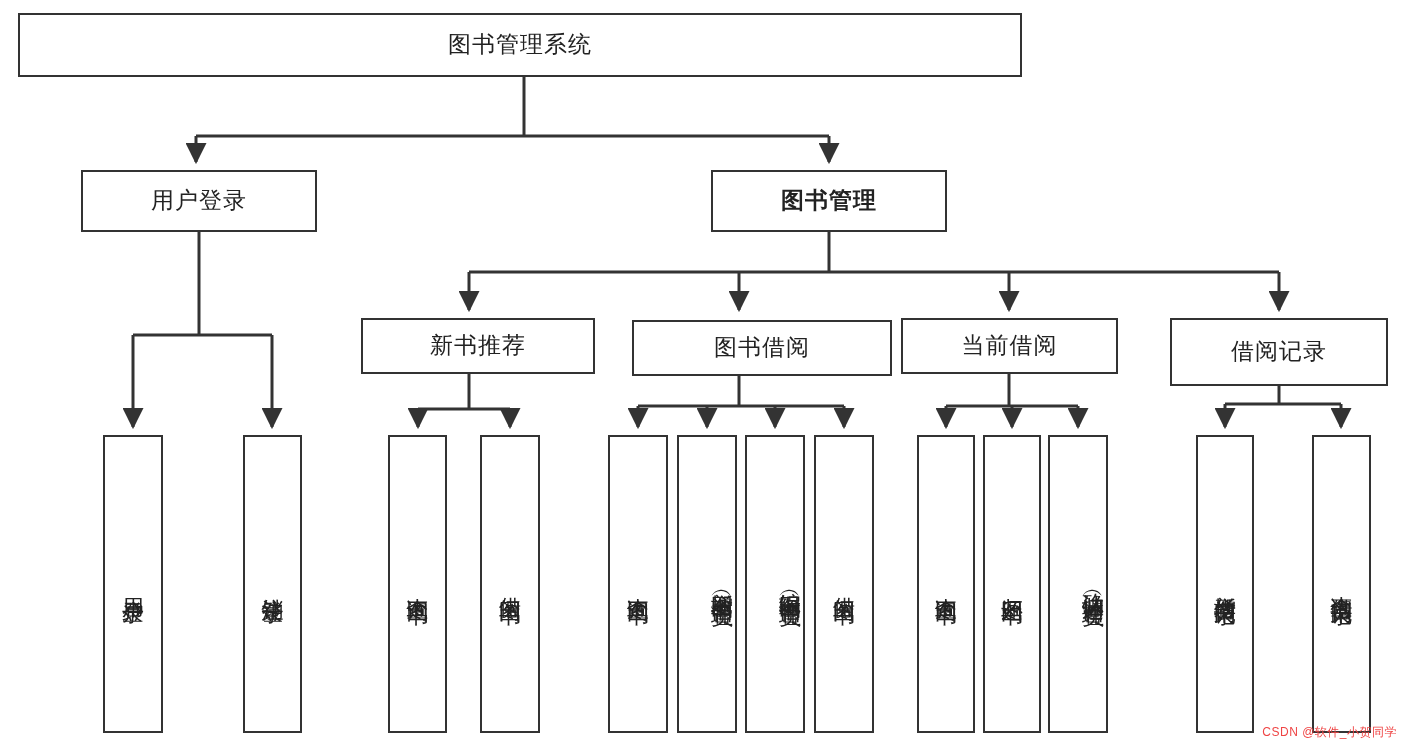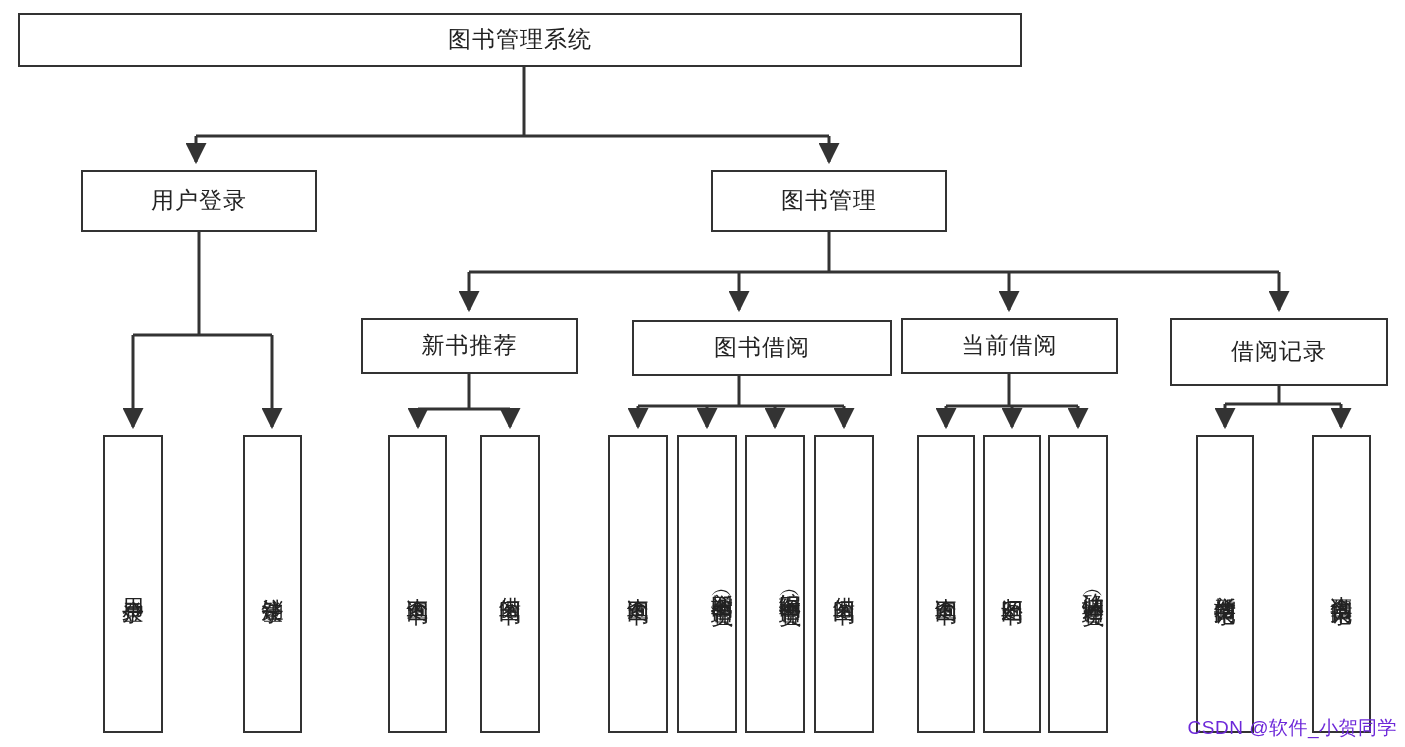--- a/index.html
+++ b/index.html
@@ -55,22 +55,22 @@
   .node.vert.mid {
     align-items: center;
   }
   .node-label {
     display: block;
   }
   #watermark {
     position: absolute;
     right: 8px;
     bottom: 6px;
-    font-size: 19px;
-    color: #6d28d9;
+    font-size: 12px;
+    color: #ef4444;
     letter-spacing: 0.5px;
     white-space: nowrap;
   }
 </style>
 </head>
 <body>
 
 <div id="canvas">
 
   <svg id="wires" viewBox="0 0 1405 747" width="1405" height="747" xmlns="http://www.w3.org/2000/svg">
@@ -116,32 +116,32 @@
       <path d="M 1012 406 L 1012 427" marker-end="url(#arrow)"></path>
       <path d="M 1078 406 L 1078 427" marker-end="url(#arrow)"></path>
 
       <path d="M 1279 374 L 1279 404"></path>
       <path d="M 1225 404 L 1341 404"></path>
       <path d="M 1225 404 L 1225 427" marker-end="url(#arrow)"></path>
       <path d="M 1341 404 L 1341 427" marker-end="url(#arrow)"></path>
     </g>
   </svg>
 
-  <div class="node horiz" style="left: 18px; top: 13px; width: 1004px; height: 54px; text-align: center;">
+  <div class="node horiz" style="left: 18px; top: 13px; width: 1004px; height: 64px; text-align: center;">
     <span class="node-label">图书管理系统</span>
   </div>
 
   <div class="node horiz" style="left: 81px; top: 170px; width: 236px; height: 62px;">
     <span class="node-label">用户登录</span>
   </div>
-  <div class="node horiz" style="left: 711px; top: 170px; width: 236px; height: 62px;">
+  <div class="node horiz" style="left: 711px; top: 170px; width: 236px; height: 62px; font-weight: bold;">
     <span class="node-label">图书管理</span>
   </div>
 
-  <div class="node horiz" style="left: 361px; top: 318px; width: 217px; height: 56px; align-items: center;">
+  <div class="node horiz" style="left: 361px; top: 318px; width: 234px; height: 56px; align-items: center;">
     <span class="node-label">新书推荐</span>
   </div>
   <div class="node horiz" style="left: 632px; top: 320px; width: 260px; height: 56px;">
     <span class="node-label">图书借阅</span>
   </div>
   <div class="node horiz" style="left: 901px; top: 318px; width: 217px; height: 56px; text-align: center;">
     <span class="node-label">当前借阅</span>
   </div>
   <div class="node horiz" style="left: 1170px; top: 318px; width: 218px; height: 68px;">
     <span class="node-label">借阅记录</span>

